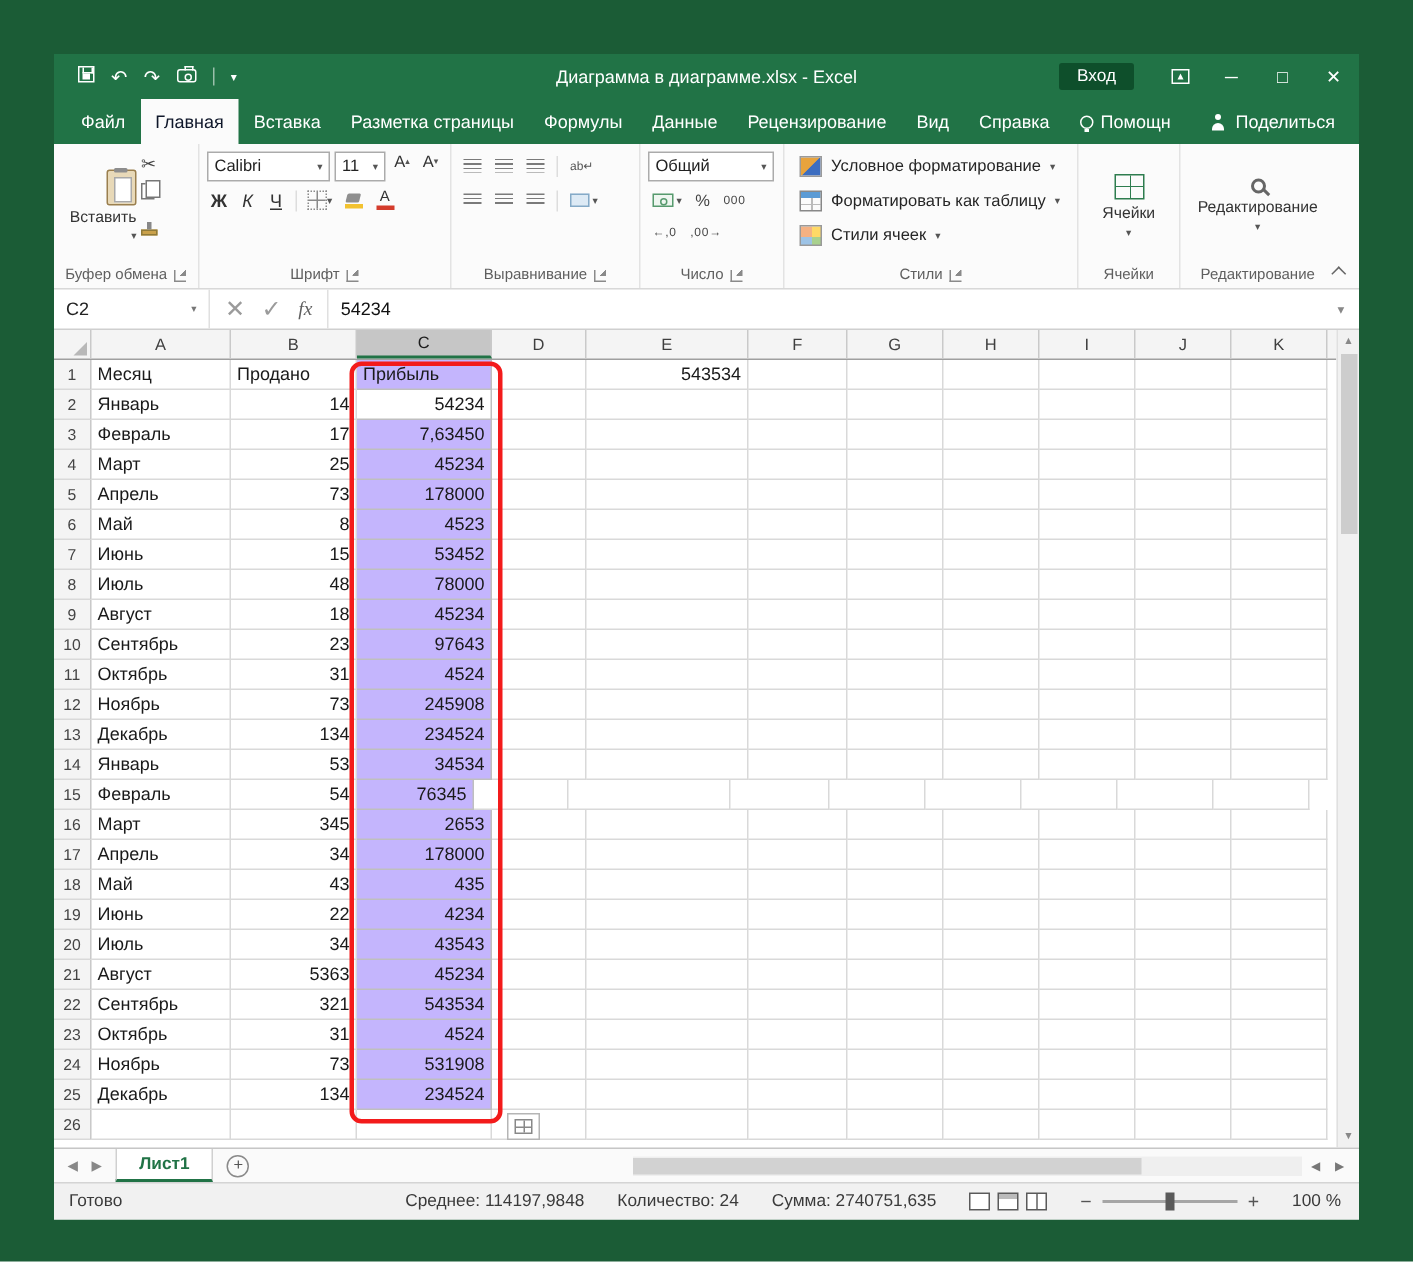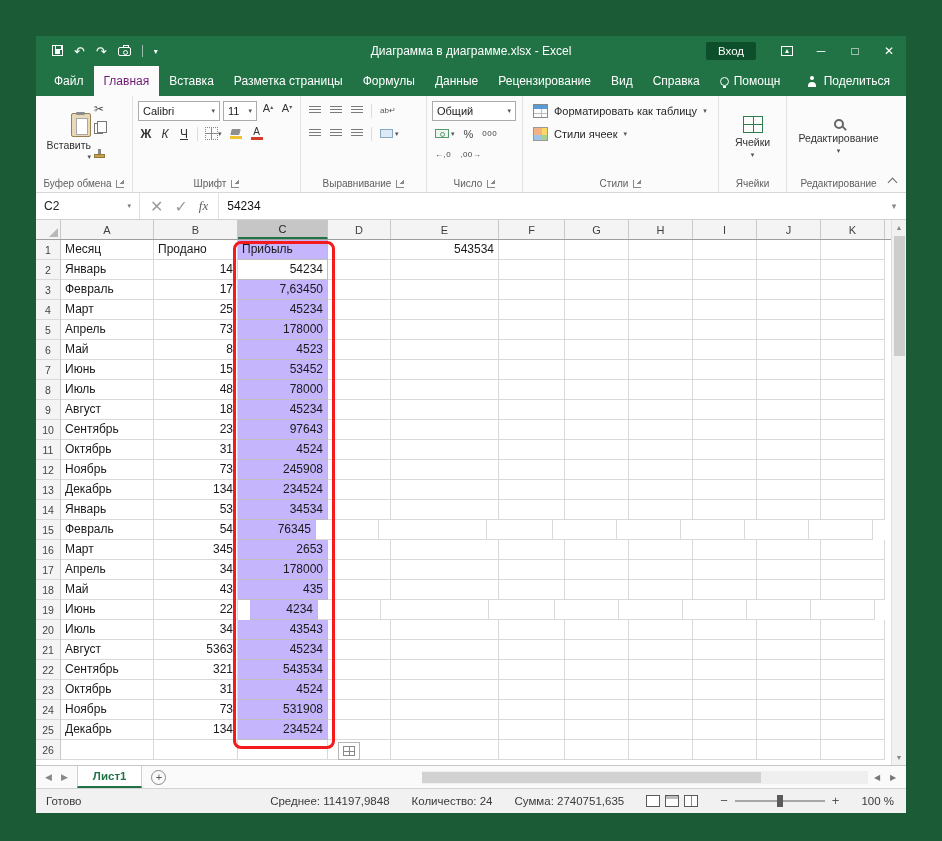--- a/index.html
+++ b/index.html
@@ -25,21 +25,21 @@
   .i-camera:before{content:'';position:absolute;left:4px;top:-3px;width:4px;height:2px;border:1px solid #fff;border-bottom:none}
   .i-camera:after{content:'';position:absolute;left:4px;top:2px;width:3px;height:3px;border:1px solid #fff;border-radius:50%}
   .i-chevdown{font-size:8px;color:#fff}
   .i-ribbonopts{width:12px;height:10px;border:1px solid #fff;position:relative;display:inline-block}
   .i-ribbonopts:after{content:'';position:absolute;left:3px;top:2px;border-left:2px solid transparent;border-right:2px solid transparent;border-bottom:4px solid #fff}
 
   
   .tabrow{height:30px;background:#217346;display:flex;align-items:stretch;padding-left:8px;color:#fff;flex:0 0 auto}
   .tabs-left{display:flex;align-items:stretch}
   .rtab{display:flex;align-items:center;gap:5px;padding:0 10px;font-size:12px;white-space:nowrap}
-  .rtab.active{background:#fbfbfb;color:#701a75}
+  .rtab.active{background:#fbfbfb;color:#0f172a}
   .tabs-right{margin-left:auto;display:flex;align-items:center;gap:6px;padding-right:16px;font-size:12px}
   .i-bulb{width:9px;height:9px;border:1px solid #fff;border-radius:50%;position:relative;display:inline-block}
   .i-bulb:after{content:'';position:absolute;left:2px;bottom:-3px;width:3px;height:2px;background:#fff}
   .i-person{width:12px;height:11px;position:relative;display:inline-block}
   .i-person:before{content:'';position:absolute;left:4px;top:0;width:4px;height:4px;border-radius:50%;background:#fff}
   .i-person:after{content:'';position:absolute;left:2px;bottom:0;width:8px;height:5px;border-radius:4px 4px 0 0;background:#fff}
 
   
   .ribbon{background:#fbfbfb;border-bottom:1px solid #d8d8d8;display:flex;position:relative;height:97px;flex:0 0 auto}
   .rgroup{display:flex;flex-direction:column;padding:3px 5px 0;position:relative}
@@ -351,20 +351,25 @@
       </div>
       <div class="rg-label">
           <span>Число</span>
           <span class="dlg"></span>
         </div>
     </div>
 
     <div class="rgroup" style="width:196px">
       <div style="display:flex;flex-direction:column;justify-content:flex-start">
         <div class="stylebtn">
+          <span class="i-condfmt"></span>
+          <span>Условное форматирование</span>
+          <span class="arrow">▾</span>
+        </div>
+        <div class="stylebtn">
           <span class="i-fmttable"></span>
           <span>Форматировать как таблицу</span>
           <span class="arrow">▾</span>
         </div>
         <div class="stylebtn">
           <span class="i-cellstyles"></span>
           <span>Стили ячеек</span>
           <span class="arrow">▾</span>
         </div>
       </div>
@@ -683,21 +688,21 @@
             <div class="cell" style="width: 64px;"></div>
             <div class="cell" style="width: 64px;"></div>
             <div class="cell" style="width: 64px;"></div>
             <div class="cell" style="width: 64px;"></div>
             <div class="cell" style="width: 64px;"></div>
           </div>
           <div class="grow">
             <div class="rowhdr">19</div>
             <div class="cell" style="width: 93px;">Июнь</div>
             <div class="cell num" style="width: 84px;">22</div>
-            <div class="cell num sel" style="width: 68px; margin-left: 12px;">4234</div>
+            <div class="cell num sel" style="width: 90px;">4234</div>
             <div class="cell" style="width: 63px;"></div>
             <div class="cell" style="width: 108px;"></div>
             <div class="cell" style="width: 66px;"></div>
             <div class="cell" style="width: 64px;"></div>
             <div class="cell" style="width: 64px;"></div>
             <div class="cell" style="width: 64px;"></div>
             <div class="cell" style="width: 64px;"></div>
             <div class="cell" style="width: 64px;"></div>
           </div>
           <div class="grow">

